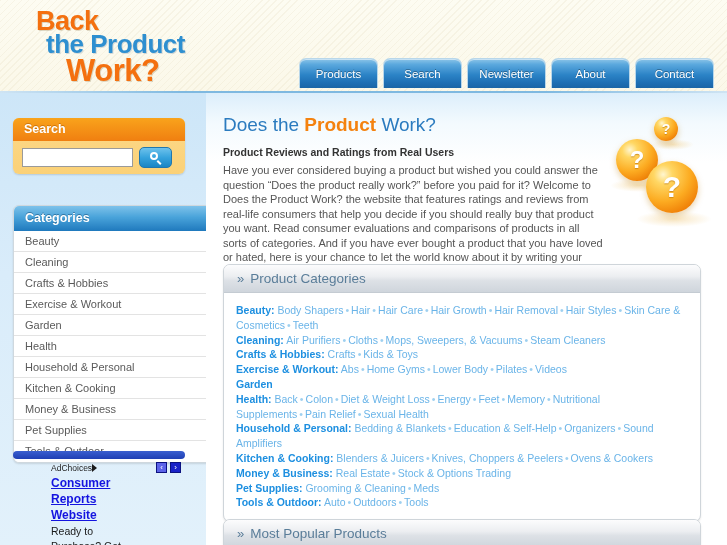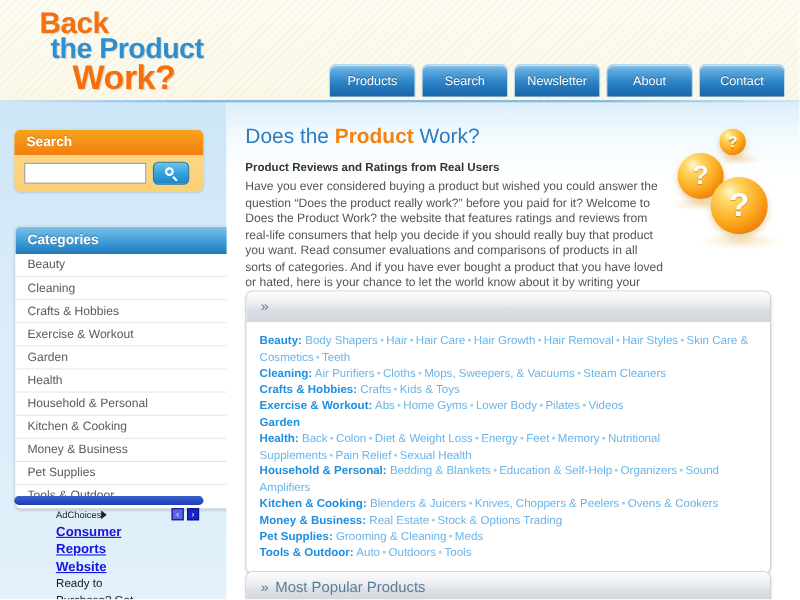--- a/index.html
+++ b/index.html
@@ -386,20 +386,21 @@
       <div class="shadow-blob" id="sh2"></div>
       <div class="shadow-blob" id="sh3"></div>
       <div class="ball" id="ball1">?</div>
       <div class="ball" id="ball2">?</div>
       <div class="ball" id="ball3">?</div>
     </div>
 
     <div class="panel" id="panel-cats">
       <div class="panel-head">
         <span class="chev">»</span>
+        <span>Product Categories</span>
       </div>
       <div class="panel-body" id="cats-body">
           <div class="cat-line"><span class="lbl">Beauty:</span> <span class="sub">Body Shapers</span><span class="sep">•</span><span class="sub">Hair</span><span class="sep">•</span><span class="sub">Hair Care</span><span class="sep">•</span><span class="sub">Hair Growth</span><span class="sep">•</span><span class="sub">Hair Removal</span><span class="sep">•</span><span class="sub">Hair Styles</span><span class="sep">•</span><span class="sub">Skin Care &amp; Cosmetics</span><span class="sep">•</span><span class="sub">Teeth</span></div>
           <div class="cat-line"><span class="lbl">Cleaning:</span> <span class="sub">Air Purifiers</span><span class="sep">•</span><span class="sub">Cloths</span><span class="sep">•</span><span class="sub">Mops, Sweepers, &amp; Vacuums</span><span class="sep">•</span><span class="sub">Steam Cleaners</span></div>
           <div class="cat-line"><span class="lbl">Crafts &amp; Hobbies:</span> <span class="sub">Crafts</span><span class="sep">•</span><span class="sub">Kids &amp; Toys</span></div>
           <div class="cat-line"><span class="lbl">Exercise &amp; Workout:</span> <span class="sub">Abs</span><span class="sep">•</span><span class="sub">Home Gyms</span><span class="sep">•</span><span class="sub">Lower Body</span><span class="sep">•</span><span class="sub">Pilates</span><span class="sep">•</span><span class="sub">Videos</span></div>
           <div class="cat-line"><span class="lbl">Garden</span></div>
           <div class="cat-line"><span class="lbl">Health:</span> <span class="sub">Back</span><span class="sep">•</span><span class="sub">Colon</span><span class="sep">•</span><span class="sub">Diet &amp; Weight Loss</span><span class="sep">•</span><span class="sub">Energy</span><span class="sep">•</span><span class="sub">Feet</span><span class="sep">•</span><span class="sub">Memory</span><span class="sep">•</span><span class="sub">Nutritional Supplements</span><span class="sep">•</span><span class="sub">Pain Relief</span><span class="sep">•</span><span class="sub">Sexual Health</span></div>
           <div class="cat-line"><span class="lbl">Household &amp; Personal:</span> <span class="sub">Bedding &amp; Blankets</span><span class="sep">•</span><span class="sub">Education &amp; Self-Help</span><span class="sep">•</span><span class="sub">Organizers</span><span class="sep">•</span><span class="sub">Sound Amplifiers</span></div>
           <div class="cat-line"><span class="lbl">Kitchen &amp; Cooking:</span> <span class="sub">Blenders &amp; Juicers</span><span class="sep">•</span><span class="sub">Knives, Choppers &amp; Peelers</span><span class="sep">•</span><span class="sub">Ovens &amp; Cookers</span></div>

